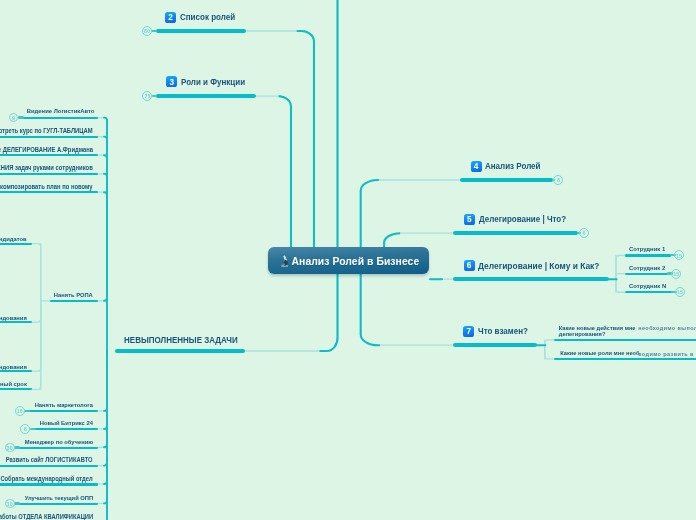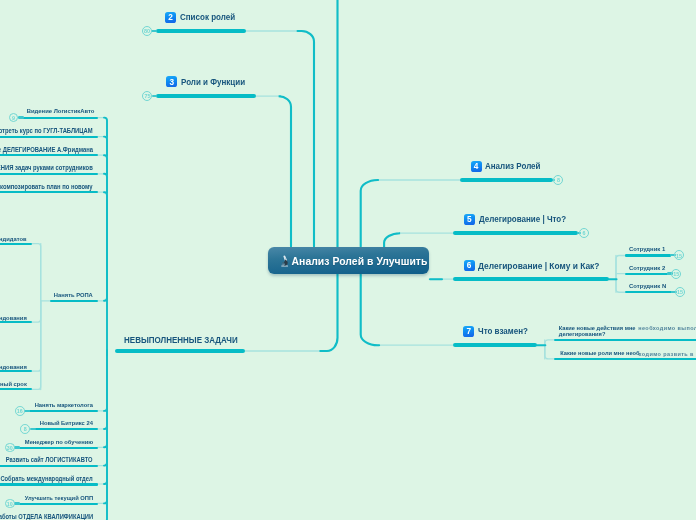--- a/index.html
+++ b/index.html
@@ -292,15 +292,15 @@
       <svg viewBox="0 0 24 36" width="7.6" height="12.8" aria-hidden="true">
         <path d="M1 31 h22 v3.4 h-22 z" fill="#b9cdd8"></path>
         <path d="M5 27.5 h14 v3.8 h-14 z" fill="#8fa9b8"></path>
         <path d="M7.5 1.5 a3.4 3.4 0 0 1 6.2 0 l5.4 13.2 a3.4 3.4 0 0 1 -6.2 2.6 z" fill="#e3edf3"></path>
         <path d="M11.8 3.0 l5.4 12.4 a2.6 2.6 0 0 1 -3.4 2.2 z" fill="#9fb6c4"></path>
         <path d="M13.5 13 a9.5 9.5 0 0 1 1.5 18.3 h-6.5 a4.6 4.6 0 0 0 0.6 -8.8 z" fill="#2b3c48"></path>
         <rect x="3.5" y="21.5" width="7" height="2.8" rx="1" fill="#49606e"></rect>
         <rect x="2.5" y="25.5" width="10" height="2.2" rx="1" fill="#6b8494"></rect>
       </svg>
     </span>
-    <span class="ctext">Анализ Ролей в Улучшить</span>
+    <span class="ctext">Анализ Ролей в Бизнесе</span>
   </div>
 </div>
 
 </body></html>

